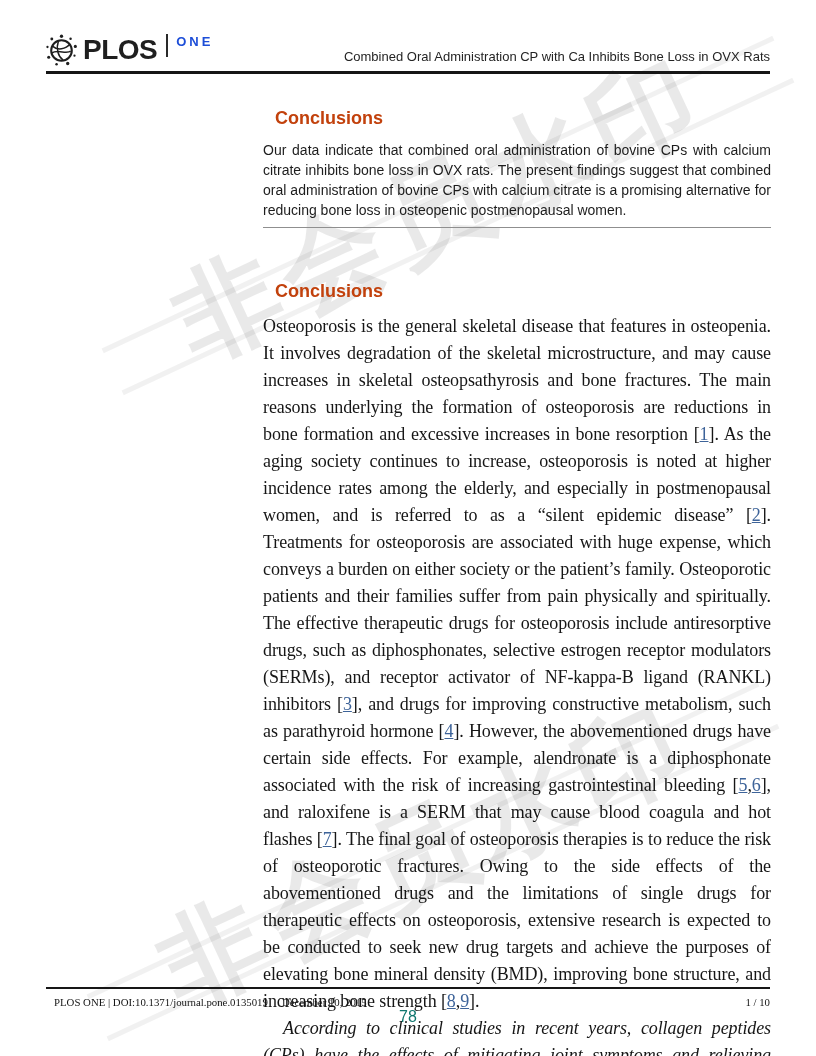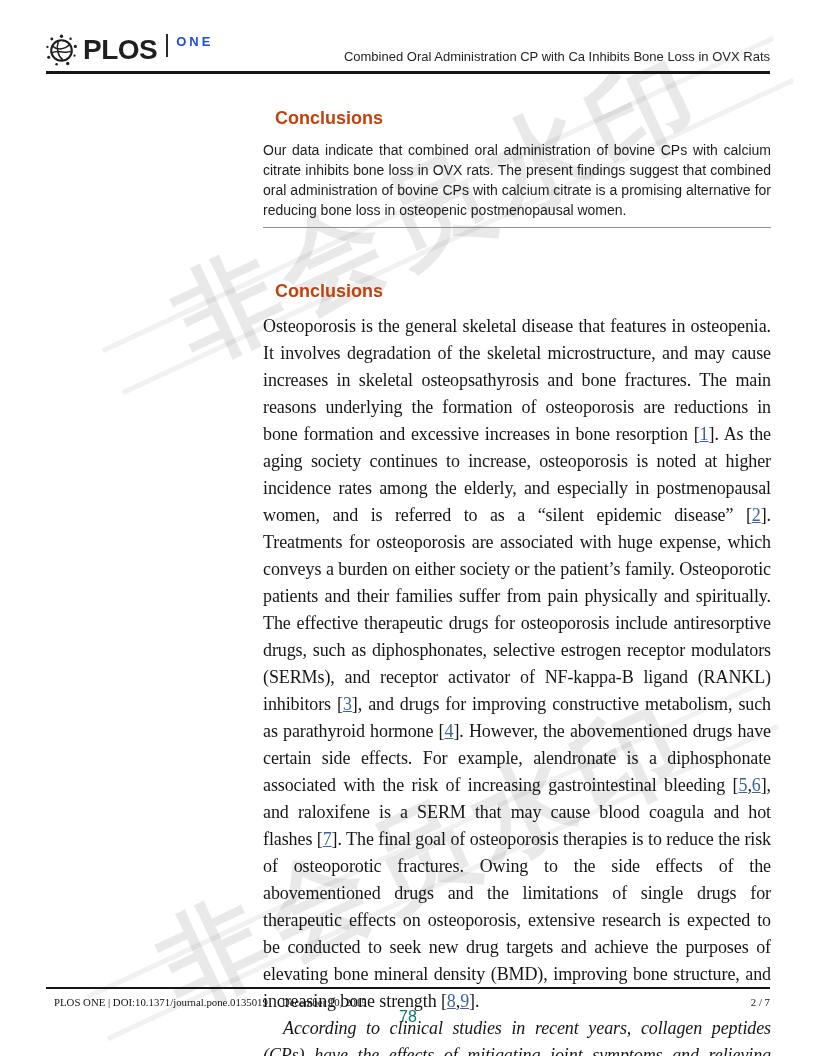--- a/index.html
+++ b/index.html
@@ -117,17 +117,17 @@
     <h2 class="sec-heading intro-heading">Conclusions</h2>
     <p class="serif-para">Osteoporosis is the general skeletal disease that features in osteopenia. It involves degradation of the skeletal microstructure, and may cause increases in skeletal osteopsathyrosis and bone fractures. The main reasons underlying the formation of osteoporosis are reductions in bone formation and excessive increases in bone resorption [<a class="ref">1</a>]. As the aging society continues to increase, osteoporosis is noted at higher incidence rates among the elderly, and especially in postmenopausal women, and is referred to as a “silent epidemic disease” [<a class="ref">2</a>]. Treatments for osteoporosis are associated with huge expense, which conveys a burden on either society or the patient’s family. Osteoporotic patients and their families suffer from pain physically and spiritually. The effective therapeutic drugs for osteoporosis include antiresorptive drugs, such as diphosphonates, selective estrogen receptor modulators (SERMs), and receptor activator of NF-kappa-B ligand (RANKL) inhibitors [<a class="ref">3</a>], and drugs for improving constructive metabolism, such as parathyroid hormone [<a class="ref">4</a>]. However, the abovementioned drugs have certain side effects. For example, alendronate is a diphosphonate associated with the risk of increasing gastrointestinal bleeding [<a class="ref">5</a>,<a class="ref">6</a>], and raloxifene is a SERM that may cause blood coagula and hot flashes [<a class="ref">7</a>]. The final goal of osteoporosis therapies is to reduce the risk of osteoporotic fractures. Owing to the side effects of the abovementioned drugs and the limitations of single drugs for therapeutic effects on osteoporosis, extensive research is expected to be conducted to seek new drug targets and achieve the purposes of elevating bone mineral density (BMD), improving bone structure, and increasing bone strength [<a class="ref">8</a>,<a class="ref">9</a>].</p>
     <p class="serif-para indented">According to clinical studies in recent years, collagen peptides (CPs) have the effects of mitigating joint symptoms and relieving arthralgia [<a class="ref">10</a>]. CPs are produced from collagen hydrolysates (CHs). As peptide mixtures produced by hydrolyzing collagen or gelatin and orally administered supplements with latent beneficial efficacy for improving bone joint symptoms and bone tissue regeneration, CHs have attracted wide scientific attention. From the aspect of improving bone activity, the existing reports and references show that orally administered CP supplements can increase the BMD after ovariectomy (OVX) and improve the biomechanical characteristics of vertebrae [<a class="ref">11</a>,<a class="ref">12</a>]. In our recent study, we found that the expressions of components for differentiation were improved at the mRNA and protein levels after treatment of MC3T3-E1 cells with bovine CPs, for instance RunX2, alkaline phosphatase (ALP), and osteocalcin (OC), and finally improved the formation of a mineralized bone matrix [<a class="ref">13</a>]. A clinical study further showed that postmenopausal osteoporotic patients taking an oral calcium-collagen chelate (CC) supplement showed higher rates of serum bone formation markers than serum bone resorption markers, and that their BMD was improved to a certain extent [<a class="ref">14</a>]. According to the existing clinical studies, it is not sufficient for osteoporotic patients to take calcium independently, although calcium plays important roles as an auxiliary treatment for antiresorptive agents and drugs helping to improve bone formation. However, there are no reports on whether combined oral administration of CP and calcium supplements is more effective than their individual administration. The OVX rat model is generally applied for</p>
   </div>
 
   <div class="footer-rule"></div>
   <div class="footer-row">
     <span>PLOS ONE | DOI:10.1371/journal.pone.0135019</span>
     <span class="footer-date">December 10, 2015</span>
     <span class="footer-spacer"></span>
-    <span>2 / 7</span>
+    <span>1 / 10</span>
   </div>
   <div class="compiled-page-number">78</div>
 
 </div>
 
 </body></html>

